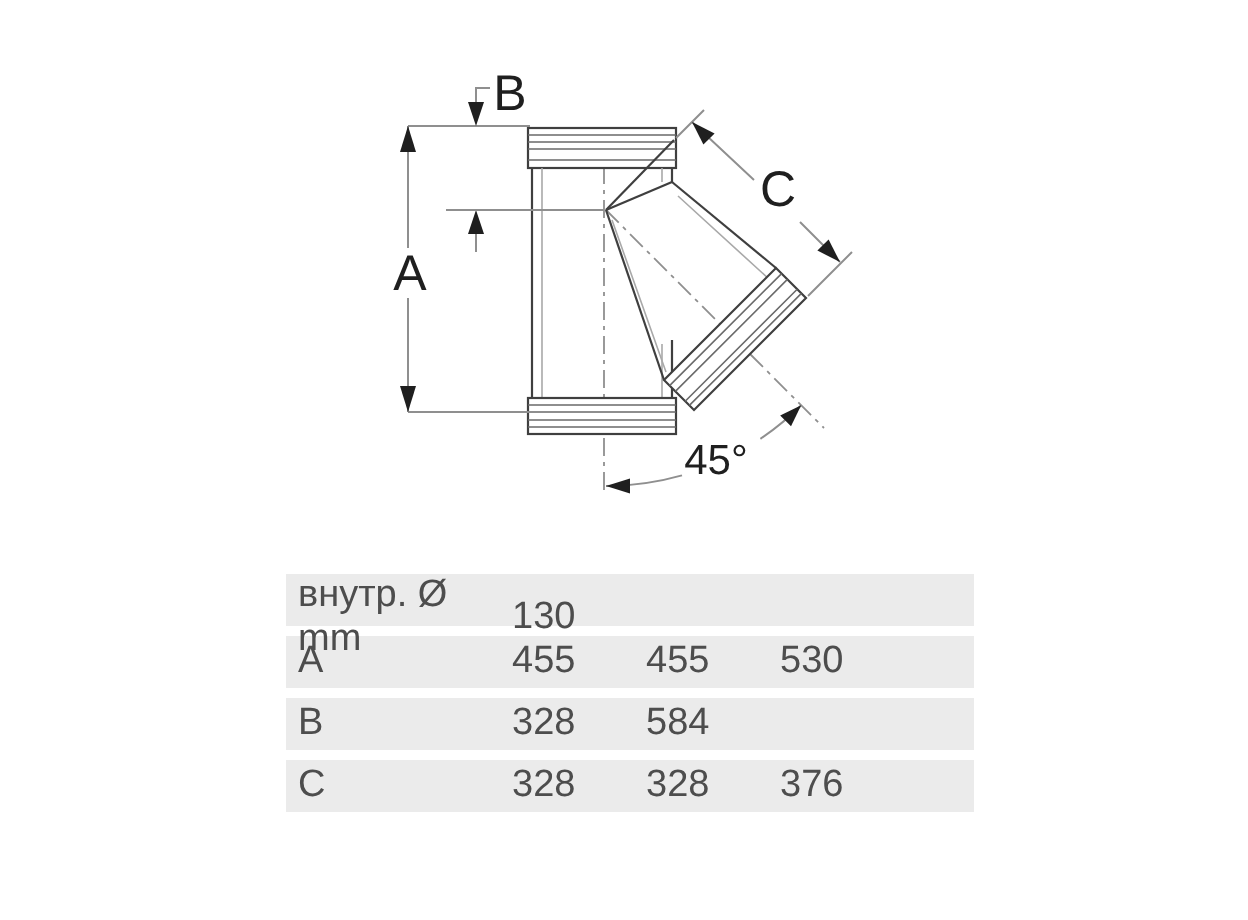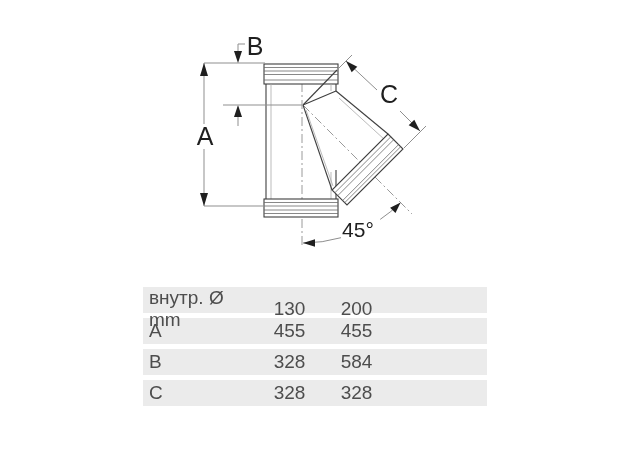--- a/index.html
+++ b/index.html
@@ -34,21 +34,21 @@
   #spec-table{
     position:absolute;left:143px;top:287px;width:344px;
     color:var(--table-text);font-size:19px;font-weight:400;
   }
   .trow{
     display:grid;grid-template-columns:1fr 67px 67px 68px;
     align-items:center;height:26px;margin-bottom:5px;
     background:var(--row-bg);
     padding-left:6px;padding-right:29px;box-sizing:border-box;
   }
-  .trow .num{text-align:center;}
+  .trow .num{text-align:left;}
 </style>
 </head>
 <body>
 
 <div id="stage">
 
   <svg id="drawing" width="624" height="280" viewBox="0 0 624 280">
 
     <g>
       <path class="cl" d="M302 66 V247"></path>
@@ -106,32 +106,33 @@
       <polygon class="arr" points="303,243 315,239.2 315,246.8"></polygon>
       <polygon class="arr" points="400.6,202.6 395.5,213.1 390.1,207.7"></polygon>
       <text class="dimtext ang" x="358" y="237" text-anchor="middle">45°</text>
     </g>
   </svg>
 
   <div id="spec-table">
     <div class="trow">
       <div>внутр. Ø mm</div>
       <div class="num">130</div>
-      <div class="num">200</div>
     </div>
     <div class="trow">
       <div>A</div>
       <div class="num">455</div>
       <div class="num">455</div>
+      <div class="num">530</div>
     </div>
     <div class="trow">
       <div>B</div>
       <div class="num">328</div>
       <div class="num">584</div>
     </div>
     <div class="trow">
       <div>C</div>
       <div class="num">328</div>
       <div class="num">328</div>
+      <div class="num">376</div>
     </div>
   </div>
 
 </div>
 
 </body></html>

